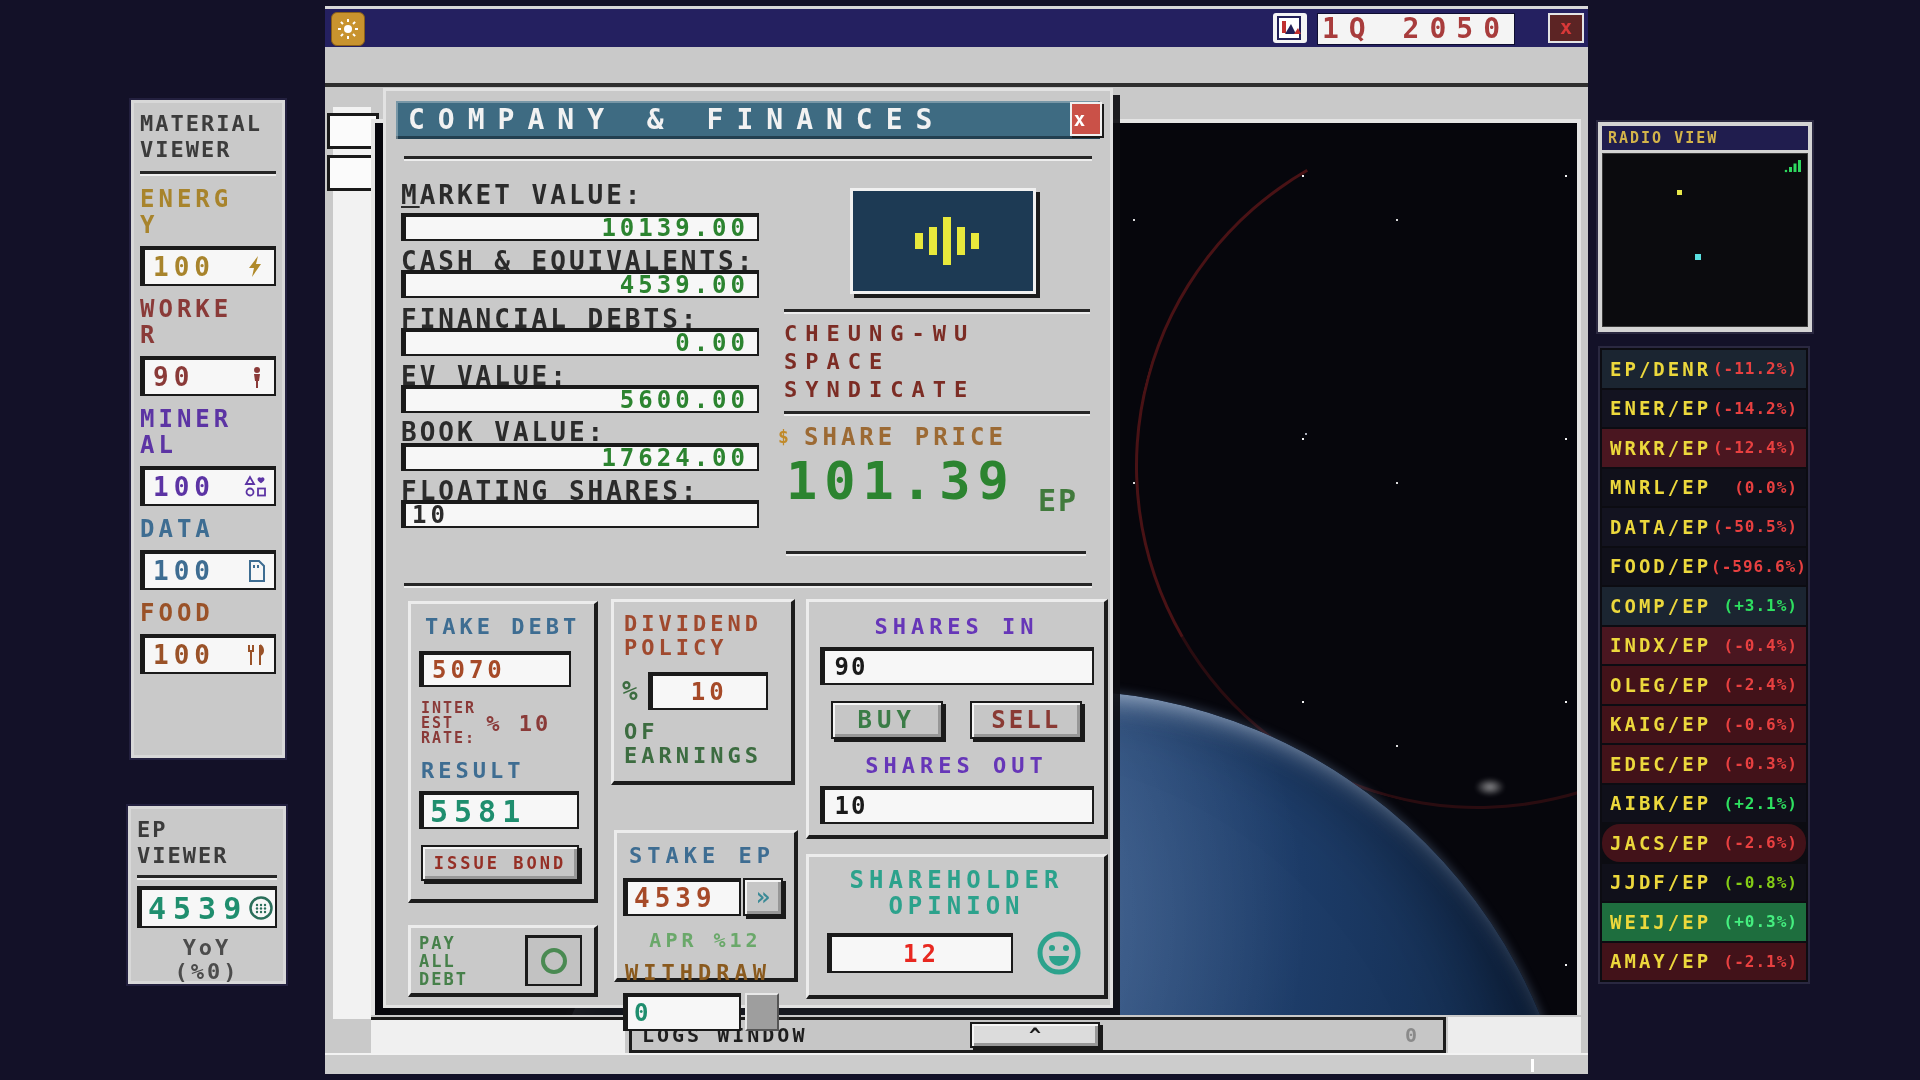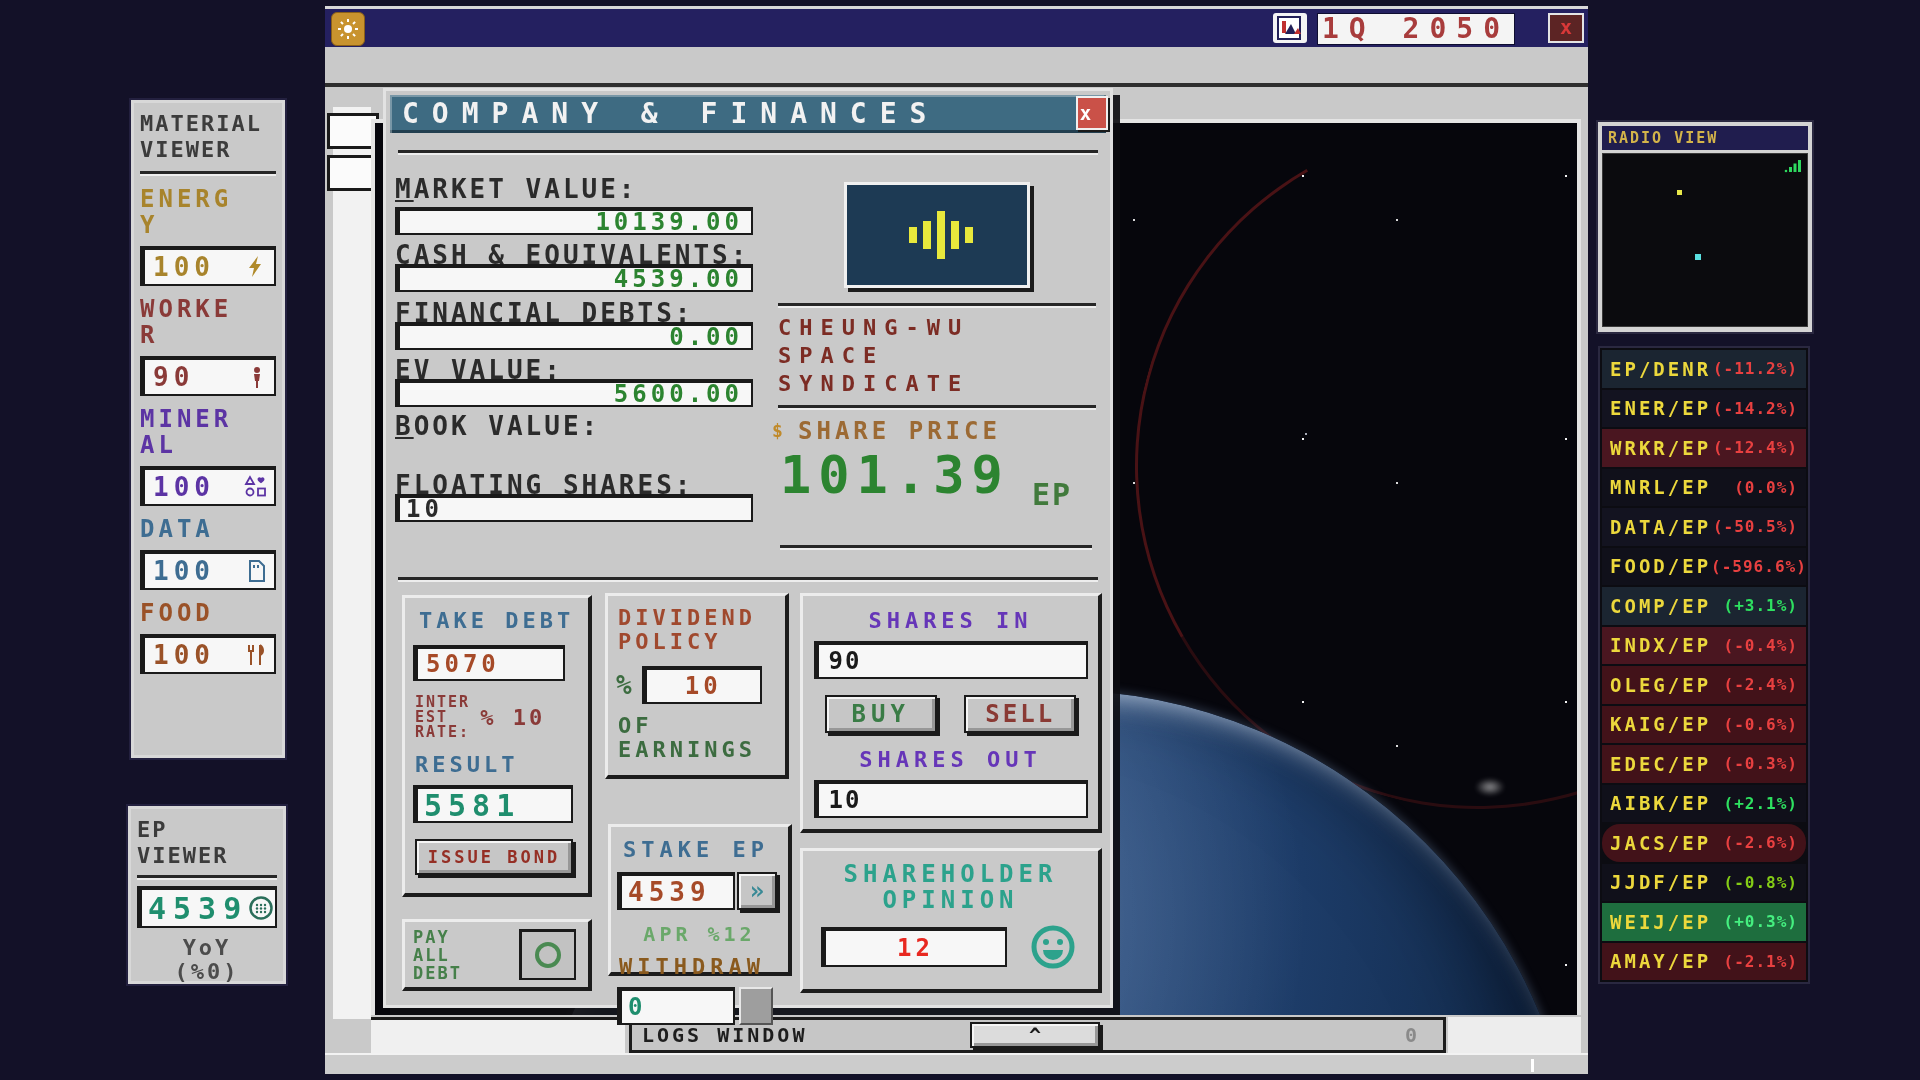--- a/index.html
+++ b/index.html
@@ -102,21 +102,21 @@
   #logs-title{margin-left:10px;font-size:20px;letter-spacing:3px;color:#1e1e1e;}
   #logs-collapse{position:absolute;left:338px;top:2px;width:130px;height:26px;background:#dcdcdc;
                  font-size:20px;color:#1a1a1a;}
   #logs-counter{margin-left:auto;margin-right:26px;font-size:20px;color:#8a8a8a;}
   #logs-after{left:1123px;top:930px;width:133px;height:36px;background:#ededed;}
   #status-strip{left:0;top:966px;right:0;bottom:0;background:#cccccc;border-top:2px solid #f2f2f2;}
   #status-tick{right:54px;top:4px;width:3px;height:13px;background:#ffffff;}
 
   
   #dialog{left:58px;top:79px;width:730px;height:920px;background:#c9c9c9;border:3px solid #e2e2e2;
-          box-shadow:7px 7px 0 rgba(14,14,18,.92);box-sizing:border-box;padding:4px;z-index:5;}
+          box-shadow:7px 7px 0 rgba(14,14,18,.92);box-sizing:border-box;padding:10px;z-index:5;}
   #d-titlebar{position:relative;height:38px;background:#3e6b82;
       box-shadow:inset 2px 2px 0 rgba(255,255,255,.3), inset -2px -3px 0 rgba(0,10,20,.45);
       color:#f2f2f2;font-size:28px;letter-spacing:13px;line-height:38px;padding-left:12px;box-sizing:border-box;}
   #d-close{position:absolute;right:-2px;top:1px;width:32px;height:34px;background:#ca5148;border:2px solid #f0f0f0;
            box-shadow:2px 2px 0 #1a1a1a;color:#fff;font-size:19px;line-height:30px;text-align:center;box-sizing:border-box;}
   #d-body{position:relative;height:866px;}
   .f-label{position:absolute;left:5px;font-size:26px;letter-spacing:3px;color:#2b2b2b;}
   .f-label::first-letter{text-decoration:underline;}
   .f-field{position:absolute;left:5px;width:358px;height:28px;}
   .f-field .v{width:100%;font-size:24px;letter-spacing:4px;color:#2c8430;text-align:right;padding-right:8px;line-height:20px;}
@@ -386,20 +386,23 @@
         <div class="f-field sunken" style="top:189px;">
           <span class="v">0.00</span>
           </div>
 
         <div class="f-label" style="top:222px;">EV VALUE:</div>
         <div class="f-field sunken" style="top:246px;">
           <span class="v">5600.00</span>
           </div>
 
         <div class="f-label" style="top:278px;">BOOK VALUE:</div>
+        <div class="f-field sunken" style="top:304px;">
+          <span class="v">17624.00</span>
+          </div>
 
         <div class="f-label" style="top:337px;">FLOATING SHARES:</div>
         <div class="f-field sunken" style="top:361px;">
           <span class="v dark">10</span>
           </div>
 
         <div id="d-logo">
           <svg width="80" height="70" viewBox="0 0 80 70">
             <g fill="#e8e83c">
                 <rect x="12" y="27" width="8" height="16"></rect>

